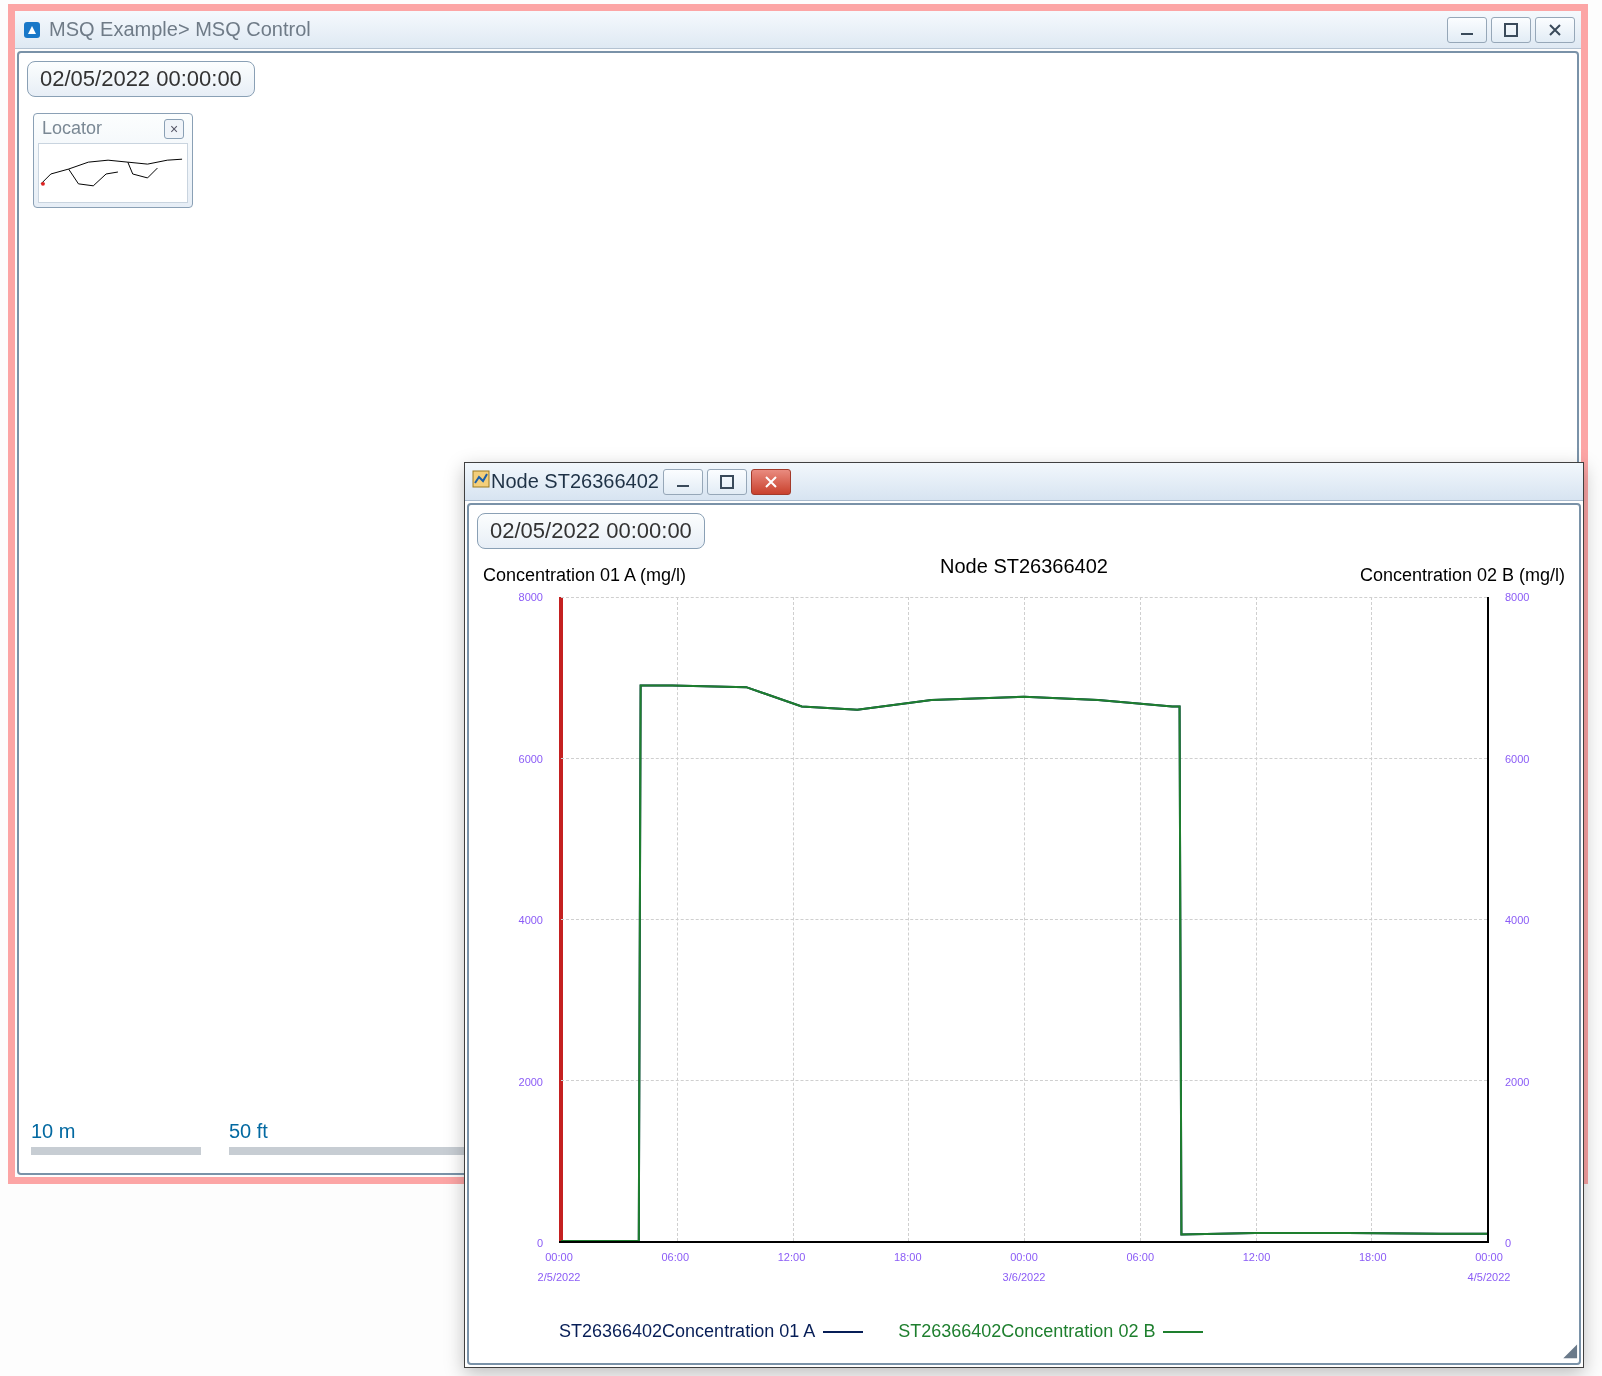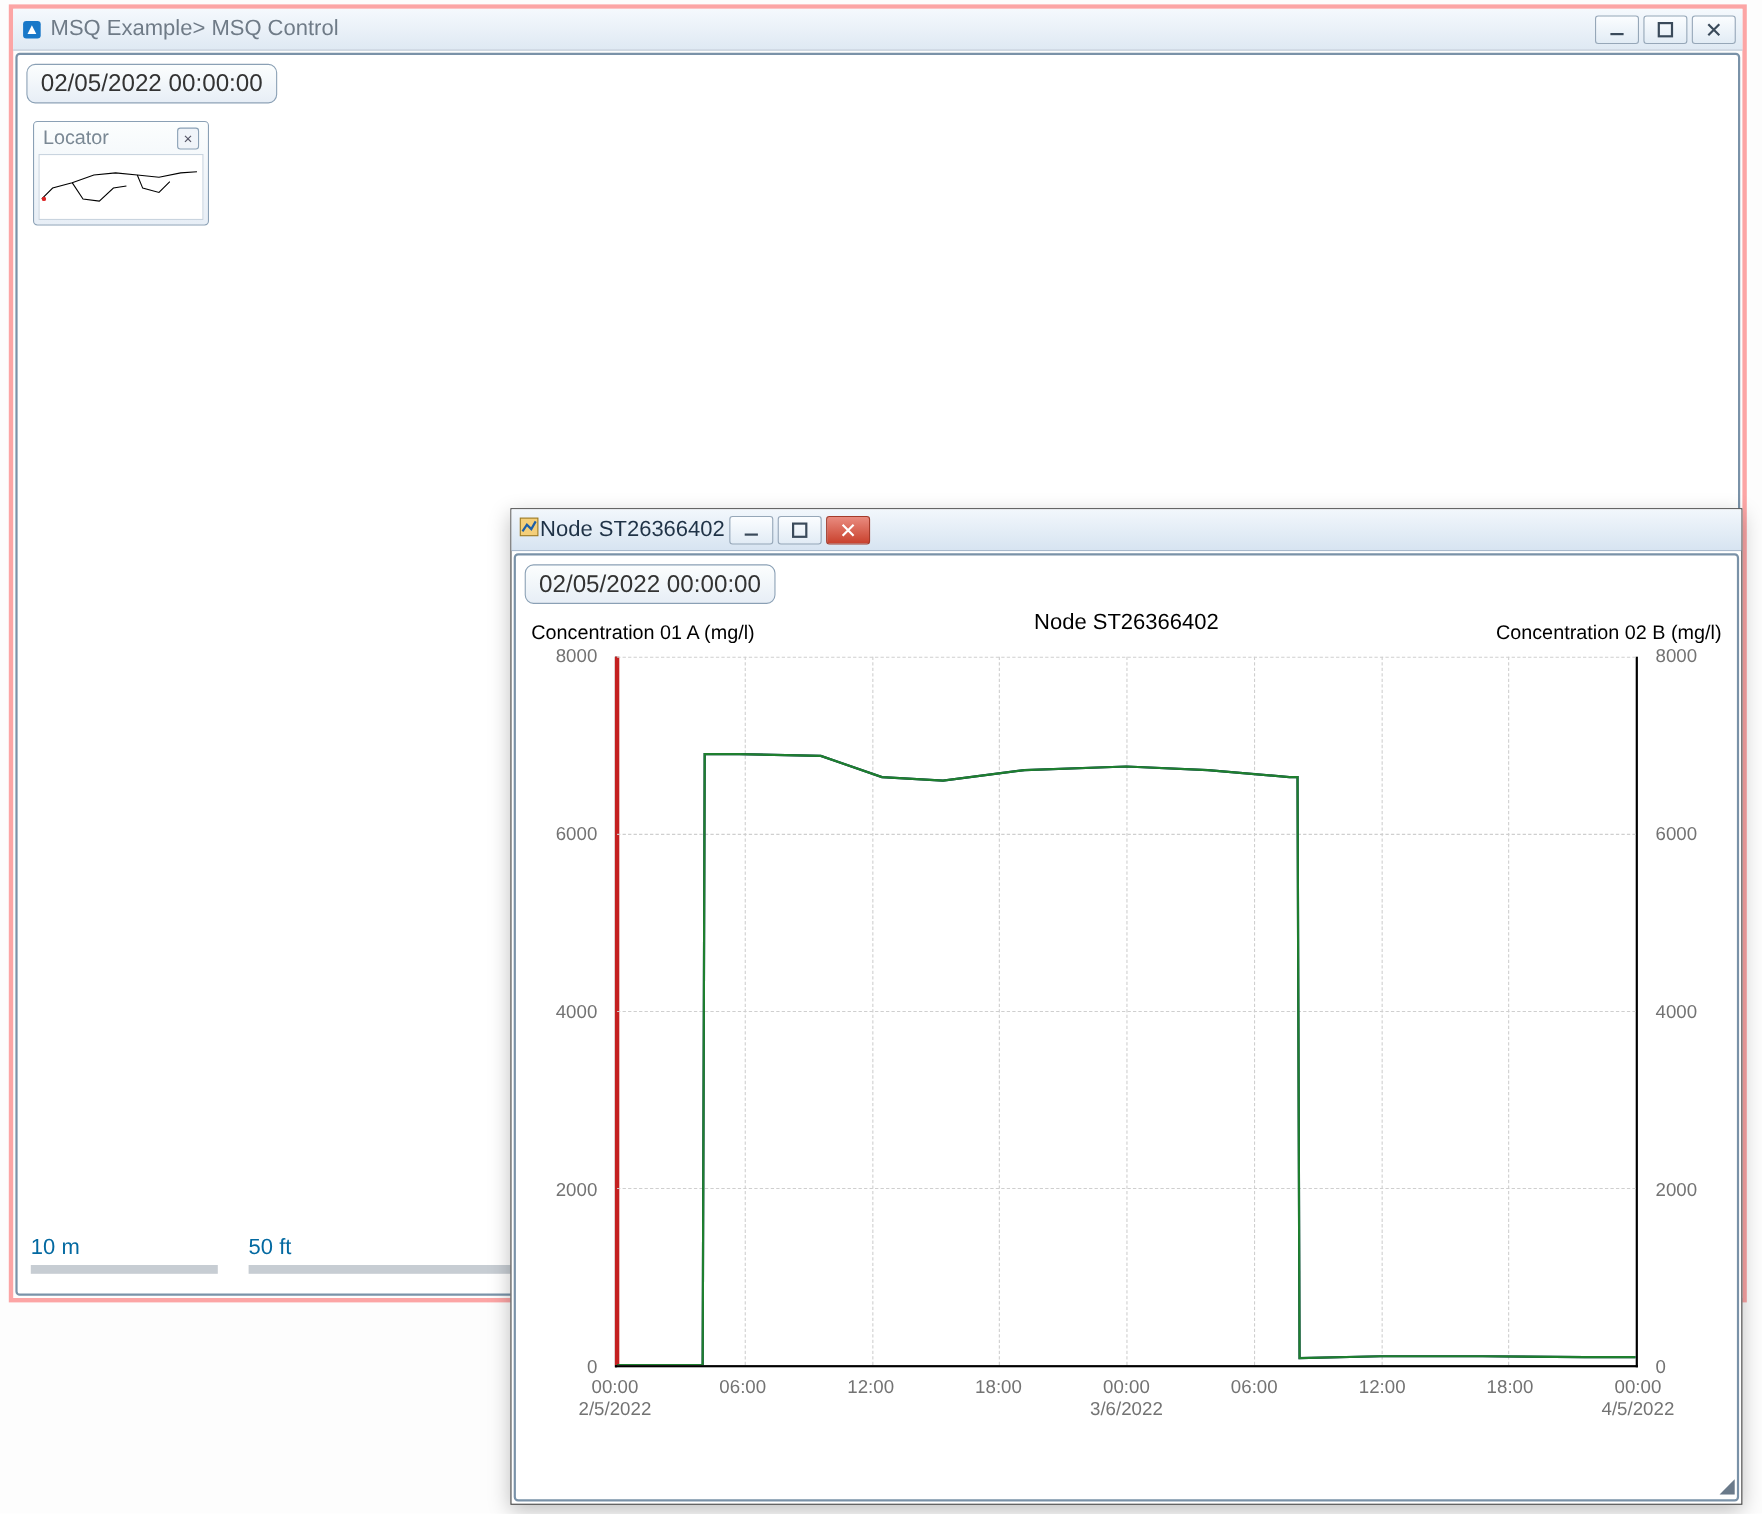--- a/index.html
+++ b/index.html
@@ -13,21 +13,21 @@
       font-size: 18px;
     }
 
     
     .geo-window {
       position: absolute;
       left: 8px;
       top: 4px;
       width: 1580px;
       height: 1180px;
-      border: 4px solid #fca5a5;
+      border: 7px solid #fca5a5;
     }
     .titlebar {
       height: 38px;
       background: linear-gradient(#f5f9fd, #dfe9f3);
       border-bottom: 1px solid #b4c2d1;
       display: flex;
       align-items: center;
       padding: 0 6px;
       color: #6f7b87;
     }
@@ -169,21 +169,21 @@
       left:90px; right:90px; top:46px; bottom:120px;
       border-left:2px solid #000;
       border-bottom:2px solid #000;
       border-right:2px solid #000;
     }
     .plot .grid-v, .plot .grid-h{ position:absolute; background:transparent; }
     .plot .grid-v{ top:0;bottom:0;width:0;border-left:1px dashed #cfcfcf; }
     .plot .grid-h{ left:0;right:0;height:0;border-top:1px dashed #cfcfcf; }
     .red-left-axis{ position:absolute; left:-2px; top:0; bottom:0; width:4px; background:#c42020; }
 
-    .xticks, .yticks-l, .yticks-r { position:absolute; font-size:17px; color:#737373; }
+    .xticks, .yticks-l, .yticks-r { position:absolute; font-size:11px; color:#8b5cf6; }
     .yticks-l span, .yticks-r span{ position:absolute; transform:translateY(-50%); }
     .yticks-l{ left:0; top:46px; bottom:120px; width:82px; text-align:right; }
     .yticks-l span{ right:8px; }
     .yticks-r{ right:0; top:46px; bottom:120px; width:82px; text-align:left; }
     .yticks-r span{ left:8px; }
     .xticks{ left:90px; right:90px; bottom:70px; height:46px; }
     .xticks span{ position:absolute; transform:translateX(-50%); top:4px; white-space:nowrap; }
     .xticks .date{ position:absolute; top:24px; transform:translateX(-50%); }
 
     .legend{
@@ -381,17 +381,27 @@
         <span style="left:50%">00:00</span>
         <span style="left:62.5%">06:00</span>
         <span style="left:75%">12:00</span>
         <span style="left:87.5%">18:00</span>
         <span style="left:100%">00:00</span>
         <span class="date" style="left:0%">2/5/2022</span>
         <span class="date" style="left:50%">3/6/2022</span>
         <span class="date" style="left:100%">4/5/2022</span>
       </div>
 
+      <div class="legend">
+        <span class="item a">
+          <span>ST26366402Concentration 01 A</span>
+            <span class="swatch"></span>
+        </span>
+        <span class="item b">
+          <span>ST26366402Concentration 02 B</span>
+            <span class="swatch"></span>
+        </span>
+      </div>
     </div>
 
     <div class="resize-grip">◢</div>
   </div>
 </div>
 
 </body></html>

